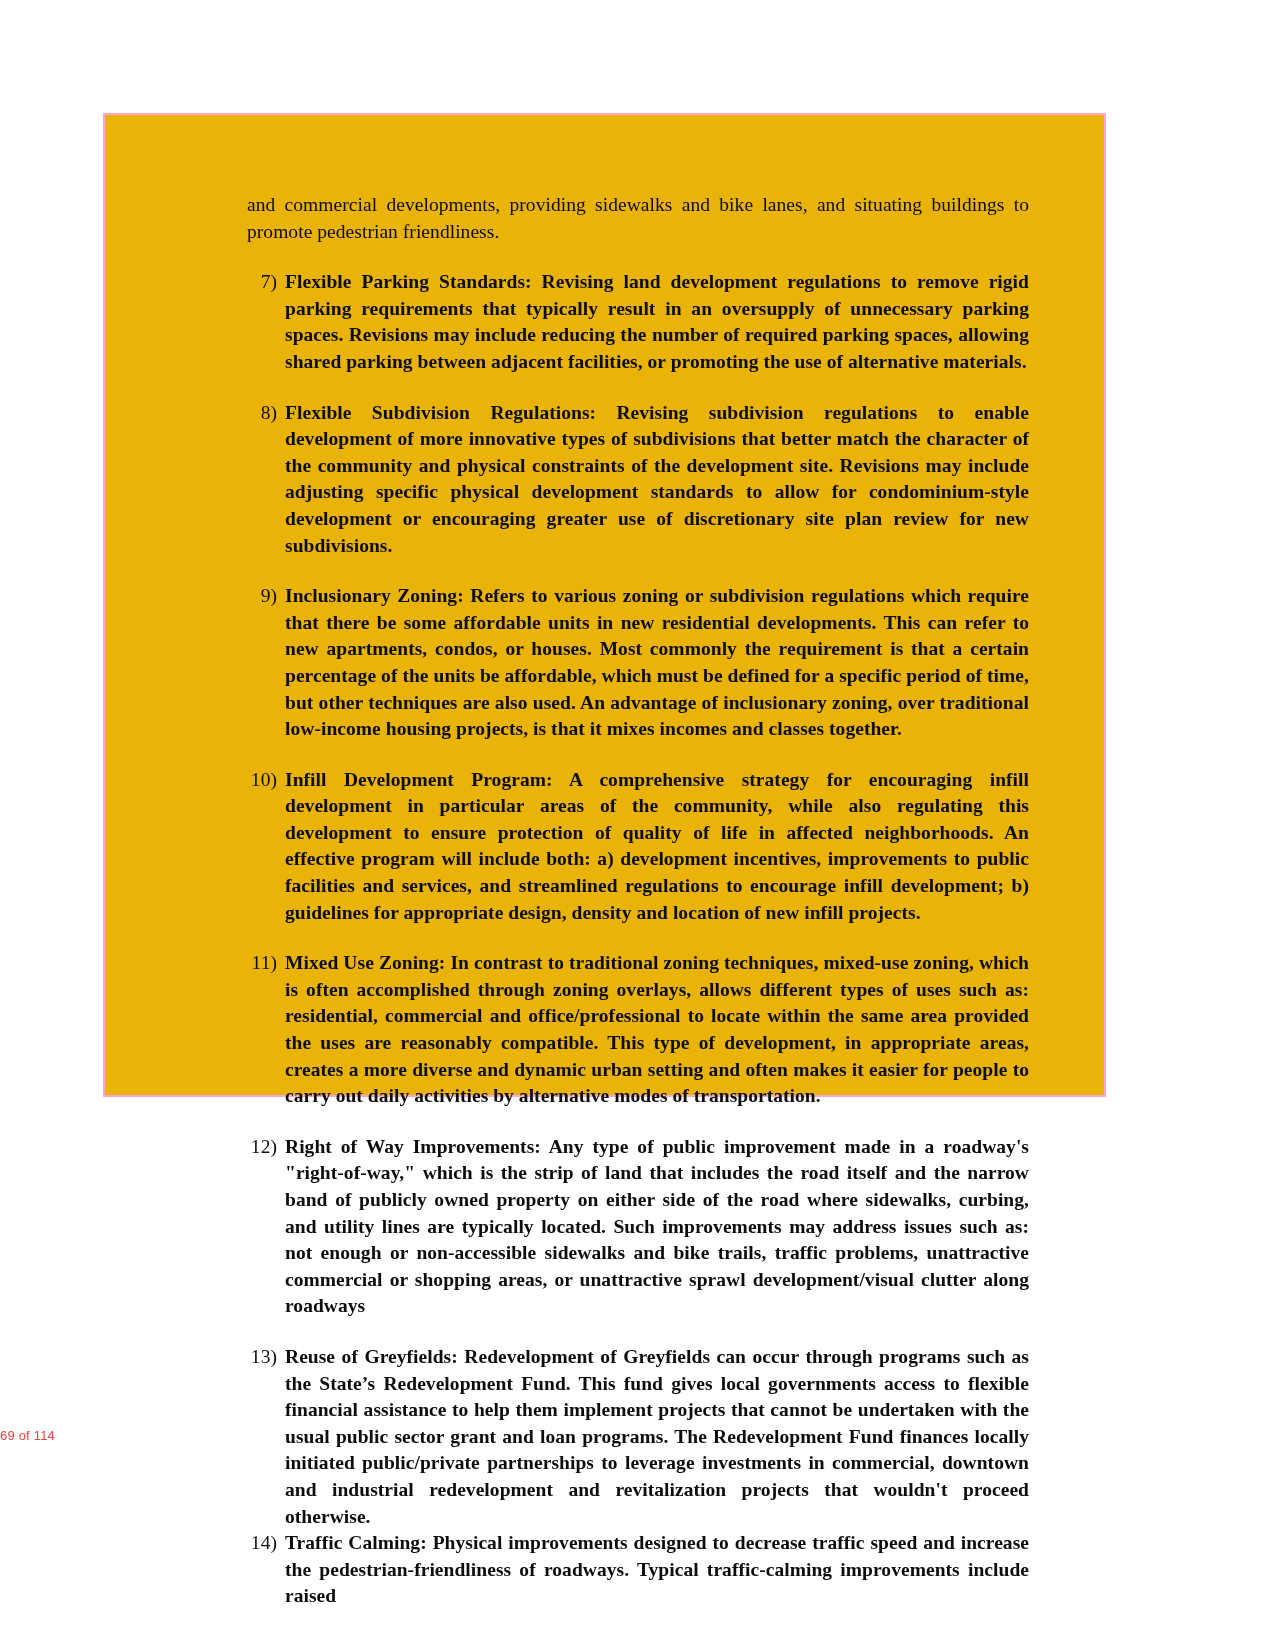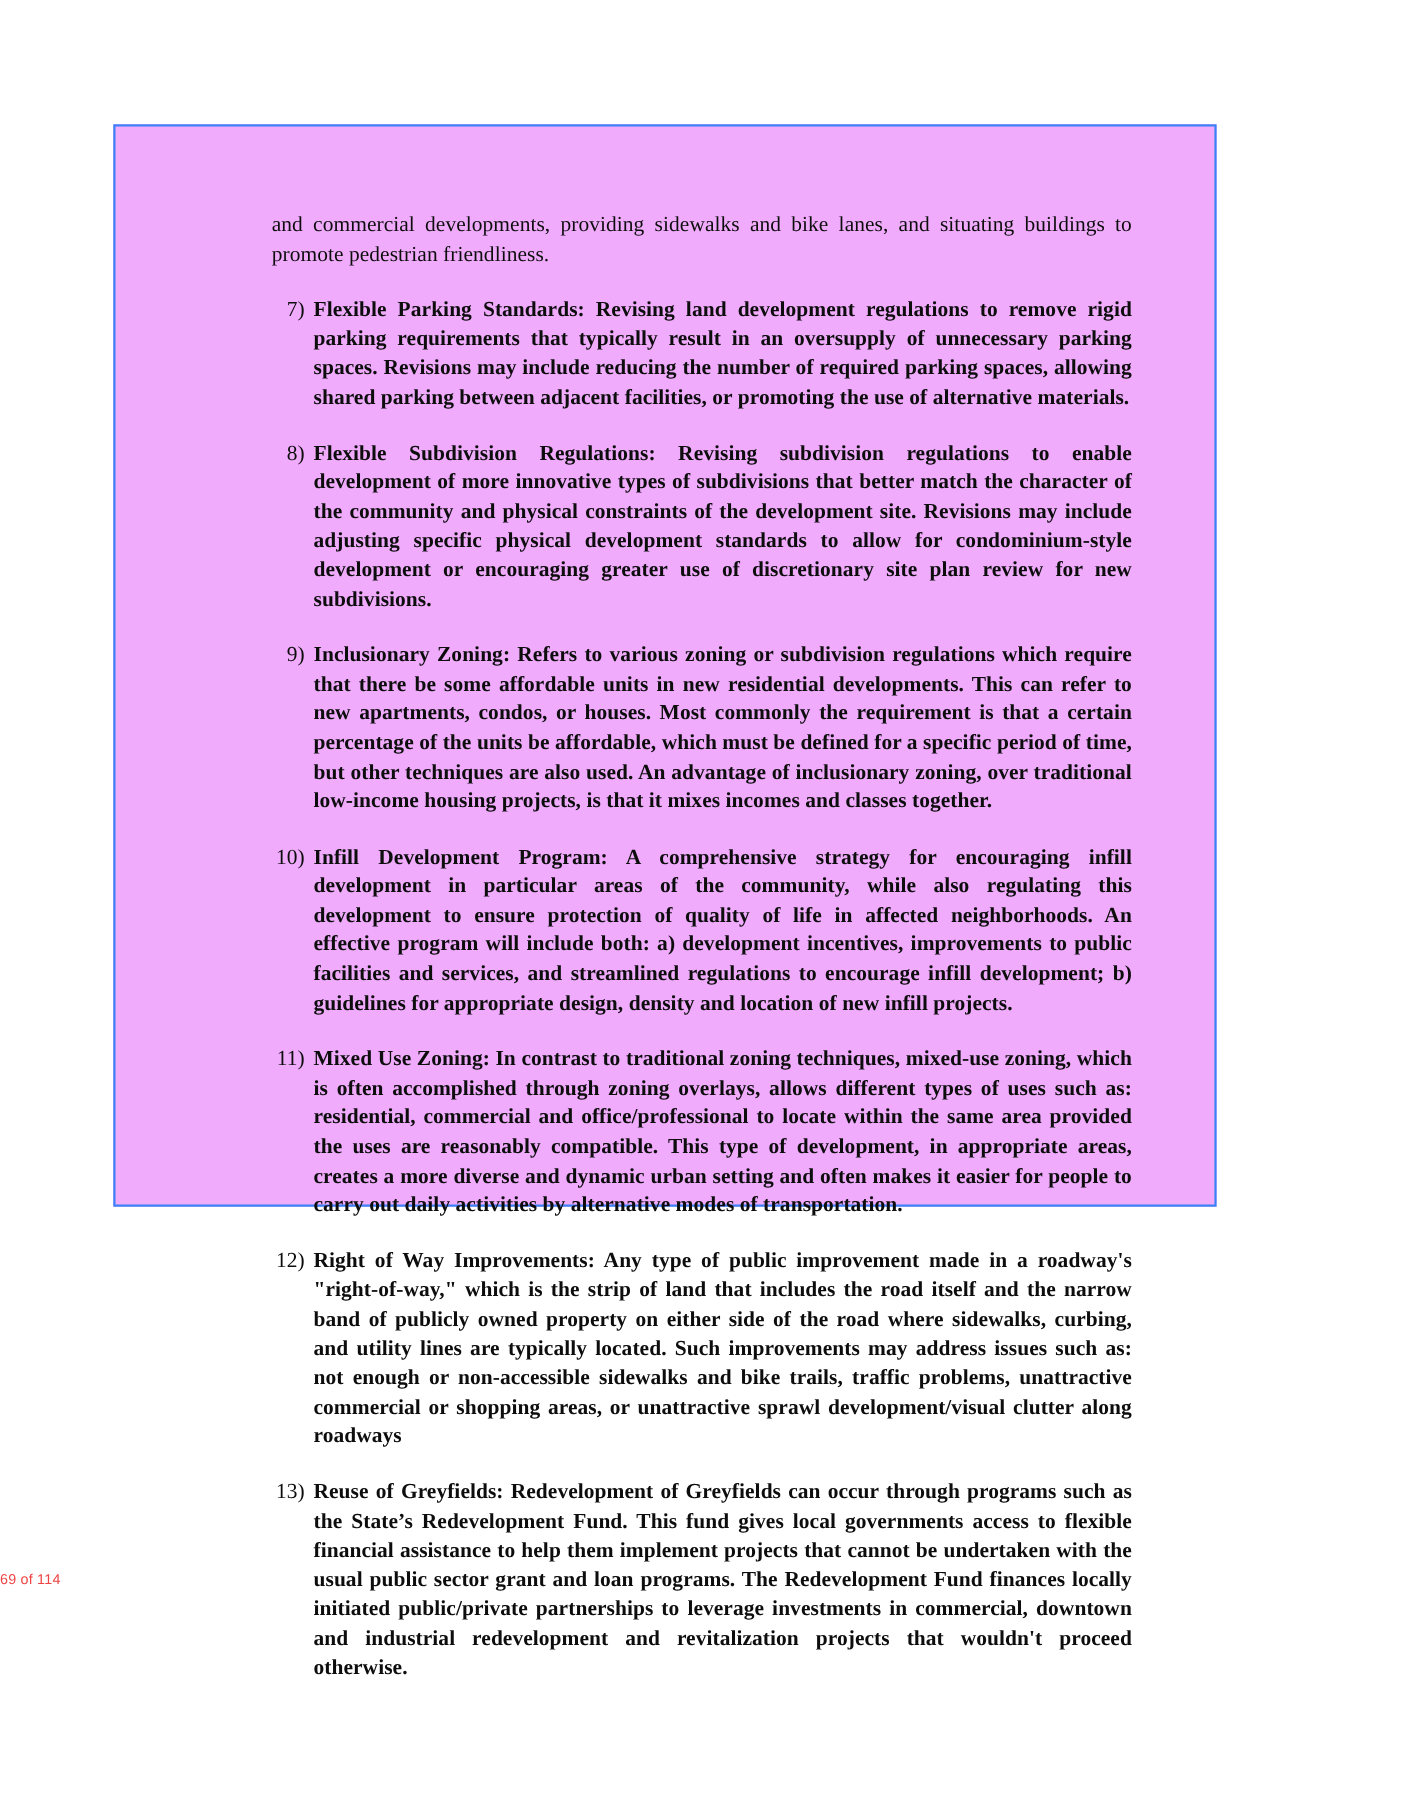--- a/index.html
+++ b/index.html
@@ -25,23 +25,23 @@
     background: #ffffff;
   }
 
   
   #page-frame {
     position: absolute;
     left: 103px;
     top: 113px;
     width: 1003px;
     height: 984px;
-    border: 2px solid #3b82f6;
+    border: 2px solid #f9a8d4;
     box-sizing: border-box;
-    background: #f0abfc;
+    background: #eab308;
   }
 
   #content-area {
     position: absolute;
     left: 142px;        
     top: 77px;          
     width: 782px;       
   }
 
   p.body-para,
@@ -140,20 +140,23 @@
         </li>
 
         <li class="numbered-item">
           <span class="item-number">12)</span><span class="item-term">Right of Way Improvements:</span><span class="item-body"> Any type of public improvement made in a roadway's "right-of-way," which is the strip of land that includes the road itself and the narrow band of publicly owned property on either side of the road where sidewalks, curbing, and utility lines are typically located. Such improvements may address issues such as: not enough or non-accessible sidewalks and bike trails, traffic problems, unattractive commercial or shopping areas, or unattractive sprawl development/visual clutter along roadways</span>
         </li>
 
         <li class="numbered-item tight">
           <span class="item-number">13)</span><span class="item-term">Reuse of Greyfields:</span><span class="item-body"> Redevelopment of Greyfields can occur through programs such as the State’s Redevelopment Fund.  This fund gives local governments access to flexible financial assistance to help them implement projects that cannot be undertaken with the usual public sector grant and loan programs. The Redevelopment Fund finances locally initiated public/private partnerships to leverage investments in commercial, downtown and industrial redevelopment and revitalization projects that wouldn't proceed otherwise.</span>
         </li>
 
+        <li class="numbered-item tight">
+          <span class="item-number">14)</span><span class="item-term">Traffic Calming:</span><span class="item-body"> Physical improvements designed to decrease traffic speed and increase the pedestrian-friendliness of roadways. Typical traffic-calming improvements include raised</span>
+        </li>
 
       </ol>
     </div>
   </div>
 
   <div id="page-footer">69 of 114</div>
 
 </div>
 
 </body></html>

